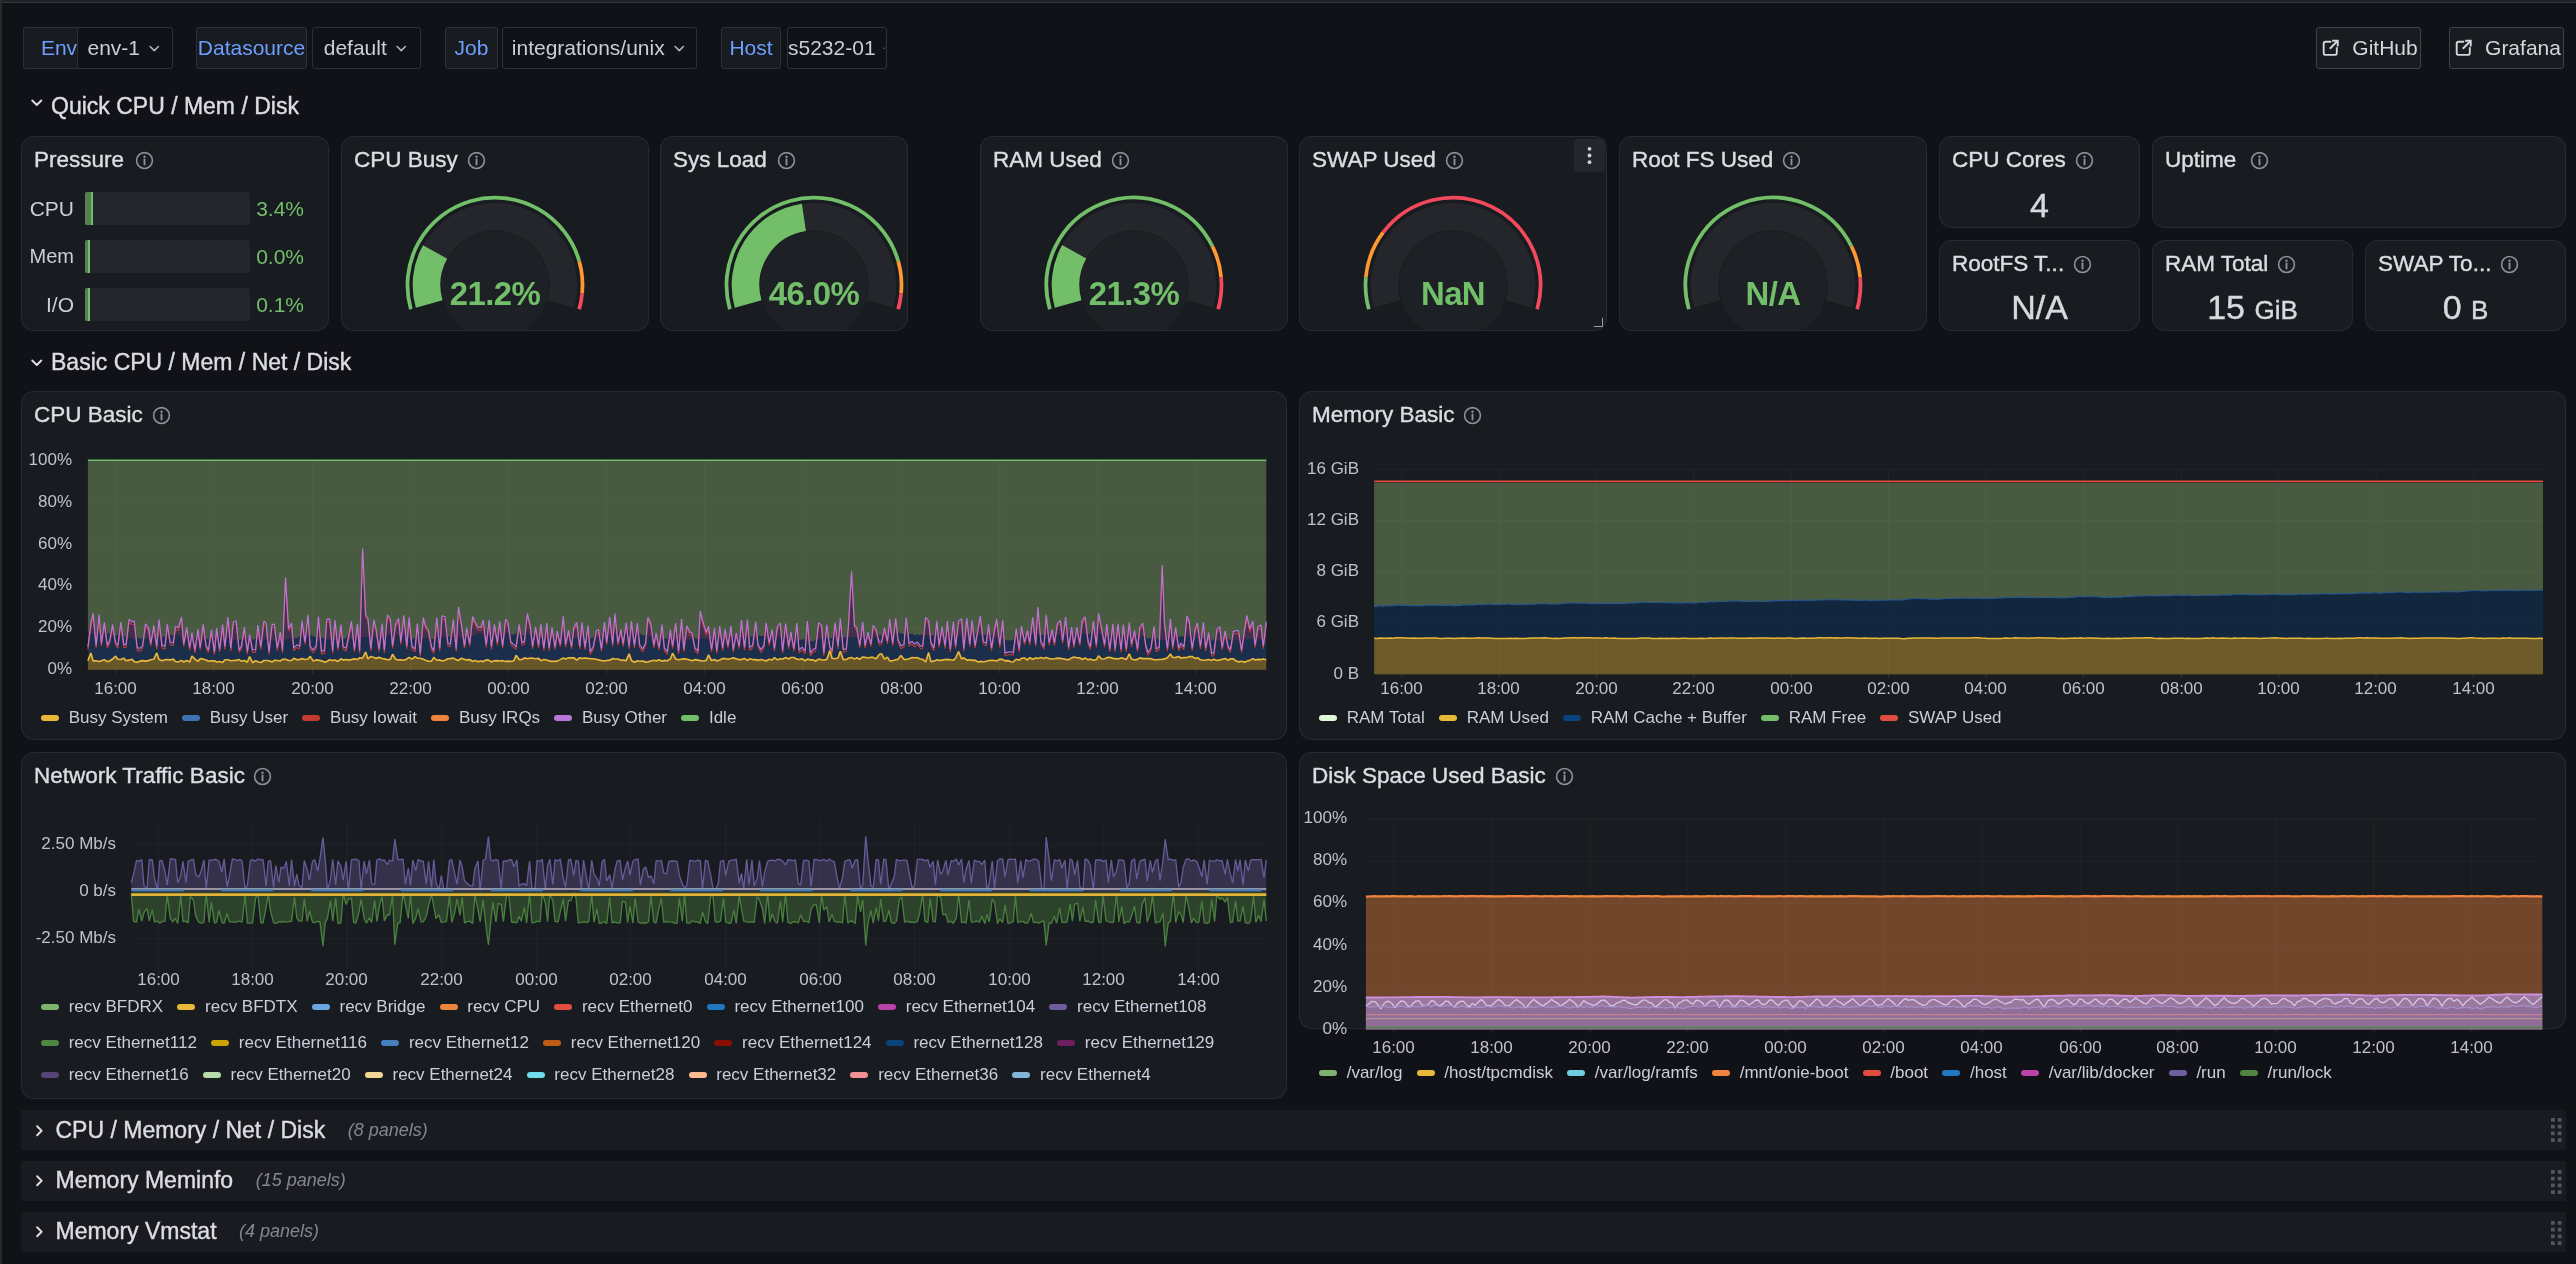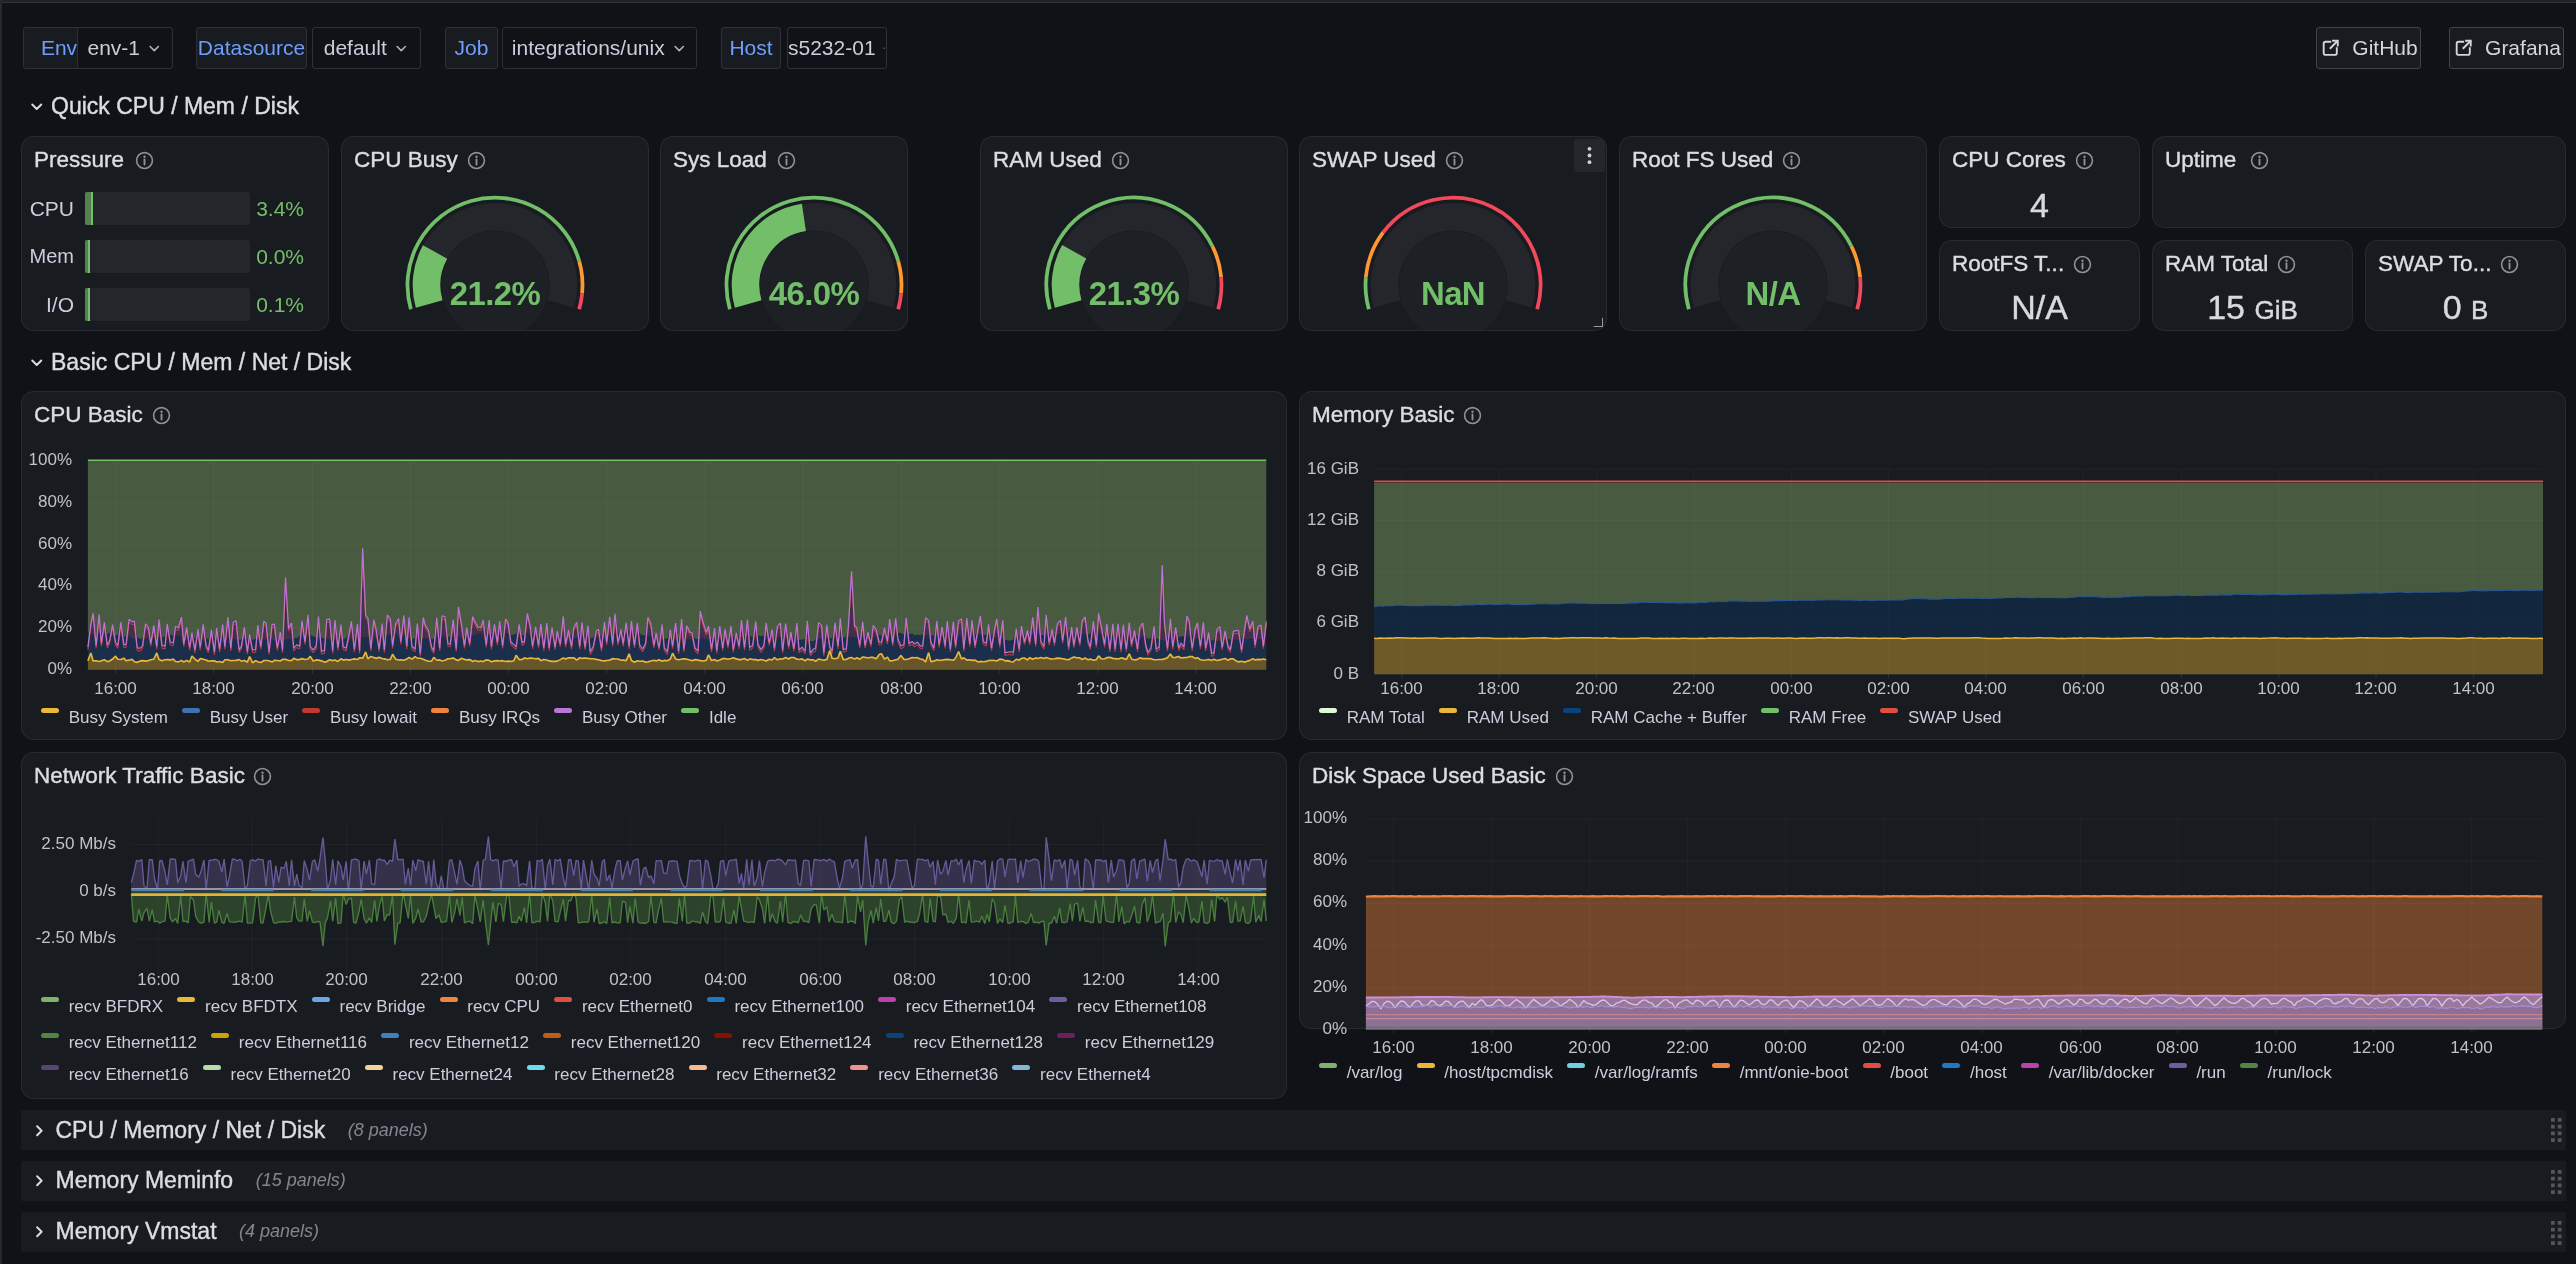--- a/index.html
+++ b/index.html
@@ -5,21 +5,21 @@
 .panel{position:absolute;background:#181b1f;border:0.7px solid rgba(204,204,220,0.09);border-radius:13px}
 .pt{position:absolute;top:9.7px;left:12px;font-size:22.5px;font-weight:500;color:#dcdde3;white-space:nowrap;-webkit-text-stroke:0.4px #dcdde3}
 .info{position:absolute;top:12px}
 .vbox{position:absolute;top:27px;height:42px;border:0.7px solid #2e3037;border-radius:3px;display:flex;align-items:center;justify-content:center;font-size:21px;white-space:nowrap}
 .lbl{color:#6e9fff;background:#181b1f;font-weight:500}
 .val{color:#ccccdc;background:#111217}
 .sech{position:absolute;font-size:23px;font-weight:500;color:#dcdde3;white-space:nowrap;-webkit-text-stroke:0.4px #dcdde3}
 .axl{position:absolute;font-size:17px;color:#c0c1c9;white-space:nowrap}
 .leg{position:absolute;display:flex;align-items:center;font-size:17px;color:#ccccdc;white-space:nowrap}
 .dash{display:inline-block;width:18px;height:5.2px;border-radius:3px;margin-right:9.7px;flex:none}
-.litem{display:flex;margin-right:14.2px}
+.litem{display:flex;align-items:center;margin-right:14.2px}
 .statv{position:absolute;width:100%;text-align:center;font-weight:500;color:#d8d9df;font-size:34px;line-height:34px;-webkit-text-stroke:0.4px #d8d9df}
 .statu{font-size:26px}
 .rowh{position:absolute;background:#1a1b20;border-radius:1.5px}
 .rowt{position:absolute;left:30px;display:flex;align-items:center;color:#dcdde3;font-size:23px;font-weight:500;white-space:nowrap;-webkit-text-stroke:0.4px #dcdde3}
 .rcount{font-size:18px;font-style:italic;color:rgba(204,204,220,0.6);font-weight:400;margin-left:22.5px;-webkit-text-stroke:0}
 </style></head><body>
 <div style="position:absolute;left:0;top:0;width:100%;height:3px;background:#202227;border-bottom:0.7px solid #32343a"></div>
 <div style="position:absolute;left:0;top:0;width:2.2px;height:1264px;background:#26282c"></div>
 <div class="vbox lbl" style="left:23px;width:72px">Env</div>
 <div class="vbox val" style="left:77px;width:96px">env-1<svg width="16.5" height="16.5" viewBox="0 0 24 24" fill="none" style="margin-left:6px">
@@ -40,21 +40,21 @@
 <div class="vbox" style="left:2316px;width:105px;border-color:#40434a;background:#181b1f;color:#d5d6dc;font-weight:500"><svg width="22.5" height="22.5" viewBox="0 0 24 24" fill="none" style="margin-right:10.5px">
       <path d="M13 5H7a2 2 0 0 0-2 2v10a2 2 0 0 0 2 2h10a2 2 0 0 0 2-2v-6" stroke="#d5d6dc" stroke-width="2"></path>
       <path d="M14 4h6v6" stroke="#d5d6dc" stroke-width="2"></path>
       <path d="M20 4l-8.5 8.5" stroke="#d5d6dc" stroke-width="2"></path>
     </svg>GitHub</div>
 <div class="vbox" style="left:2449px;width:115px;border-color:#40434a;background:#181b1f;color:#d5d6dc;font-weight:500"><svg width="22.5" height="22.5" viewBox="0 0 24 24" fill="none" style="margin-right:10.5px">
       <path d="M13 5H7a2 2 0 0 0-2 2v10a2 2 0 0 0 2 2h10a2 2 0 0 0 2-2v-6" stroke="#d5d6dc" stroke-width="2"></path>
       <path d="M14 4h6v6" stroke="#d5d6dc" stroke-width="2"></path>
       <path d="M20 4l-8.5 8.5" stroke="#d5d6dc" stroke-width="2"></path>
     </svg>Grafana</div>
-<div class="sech" style="left:27px;top:93px;display:flex;align-items:center;height:27px">
+<div class="sech" style="left:27px;top:93px;display:flex;align-items:flex-start;height:27px">
     <svg width="19.5" height="19.5" viewBox="0 0 26 26" fill="none" style="flex:none">
       <path d="M7 10l6 6 6-6" stroke="#dcdde3" stroke-width="2.6" stroke-linecap="round" stroke-linejoin="round"></path>
     </svg>
     <span style="margin-left:4.5px">Quick CPU / Mem / Disk</span>
   </div>
 <div class="sech" style="left:27px;top:349px;display:flex;align-items:center;height:27px">
     <svg width="19.5" height="19.5" viewBox="0 0 26 26" fill="none" style="flex:none">
       <path d="M7 10l6 6 6-6" stroke="#dcdde3" stroke-width="2.6" stroke-linecap="round" stroke-linejoin="round"></path>
     </svg>
     <span style="margin-left:4.5px">Basic CPU / Mem / Net / Disk</span>

